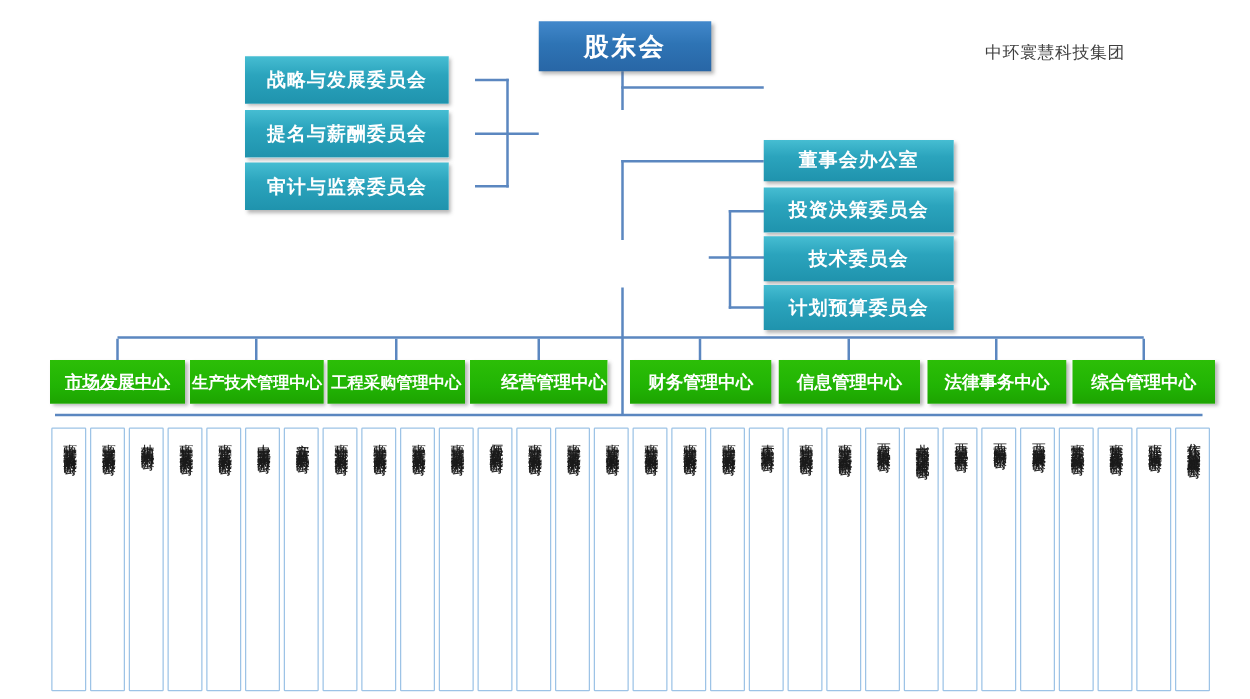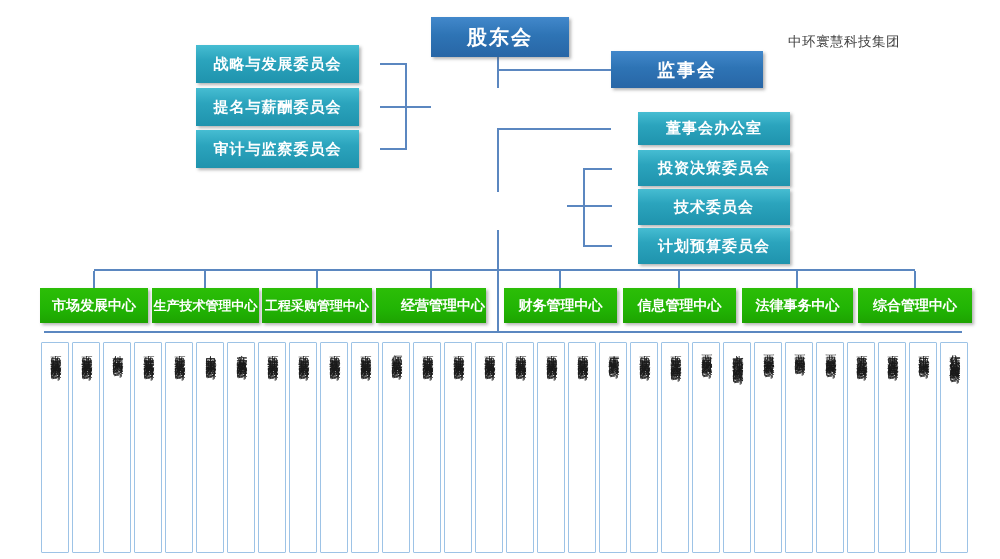--- a/index.html
+++ b/index.html
@@ -33,28 +33,28 @@
   .shareholders{ left:431px; top:17px;  width:138px; height:40px; }
   .board       { left:431px; top:88px;  width:137px; height:40px; }
   .president   { left:430px; top:192px; width:137px; height:38px; }
   .supervisory { left:611px; top:51px;  width:152px; height:37px; font-size:18px; }
   
   .committees-left .box{ left:196px; width:163px; height:38px; }
   .committees-left .box:nth-of-type(1){ top:45px; }
   .committees-left .box:nth-of-type(2){ top:88px; }
   .committees-left .box:nth-of-type(3){ top:130px; }
   
-  .committees-right .box{ left:611px; width:152px;margin-left:27px; }
+  .committees-right .box{ left:611px; width:152px; }
   .committees-right .box:nth-of-type(1){ top:112px; height:33px; }
   .committees-right .box:nth-of-type(2){ top:150px; height:36px;text-align:right; }
   .committees-right .box:nth-of-type(3){ top:189px; height:36px; }
   .committees-right .box:nth-of-type(4){ top:228px; height:36px; }
   
   .centers .box{ top:288px; height:35px; }
-  .centers .box:nth-of-type(1){ left:40px;  width:108px; }
+  .centers .box:nth-of-type(1){ left:40px;  width:108px;text-decoration:underline; }
   .centers .box:nth-of-type(2){ left:152px; width:107px; font-size:13px;}
   .centers .box:nth-of-type(3){ left:262px; width:110px; font-size:13px;}
   .centers .box:nth-of-type(4){ left:376px; width:110px;padding-left:24px; }
   .centers .box:nth-of-type(5){ left:504px; width:113px; }
   .centers .box:nth-of-type(6){ left:623px; width:113px; }
   .centers .box:nth-of-type(7){ left:742px; width:111px; }
   .centers .box:nth-of-type(8){ left:858px; width:114px; }
   
   .subs{
     position:absolute; left:41px; top:342px; width:927px; height:211px;
@@ -102,21 +102,20 @@
   <div class="ln" style="left:559px; top:271px; width:2px; height:17px;"></div>
   <div class="ln" style="left:678px; top:271px; width:2px; height:17px;"></div>
   <div class="ln" style="left:796px; top:271px; width:2px; height:17px;"></div>
   <div class="ln" style="left:914px; top:271px; width:2px; height:17px;"></div>
 
   <div class="ln" style="left:44px; top:331px; width:918px; height:2px;"></div>
 
   <div class="red-title">中环寰慧科技集团</div>
 
   <div class="box blue shareholders">股东会</div>
-  <div class="box blue supervisory">监事会</div>
 
   <div class="committees-left">
 
       <div class="box teal">战略与发展委员会</div>
 
       <div class="box teal">提名与薪酬委员会</div>
 
       <div class="box teal">审计与监察委员会</div>
     </div>
 

